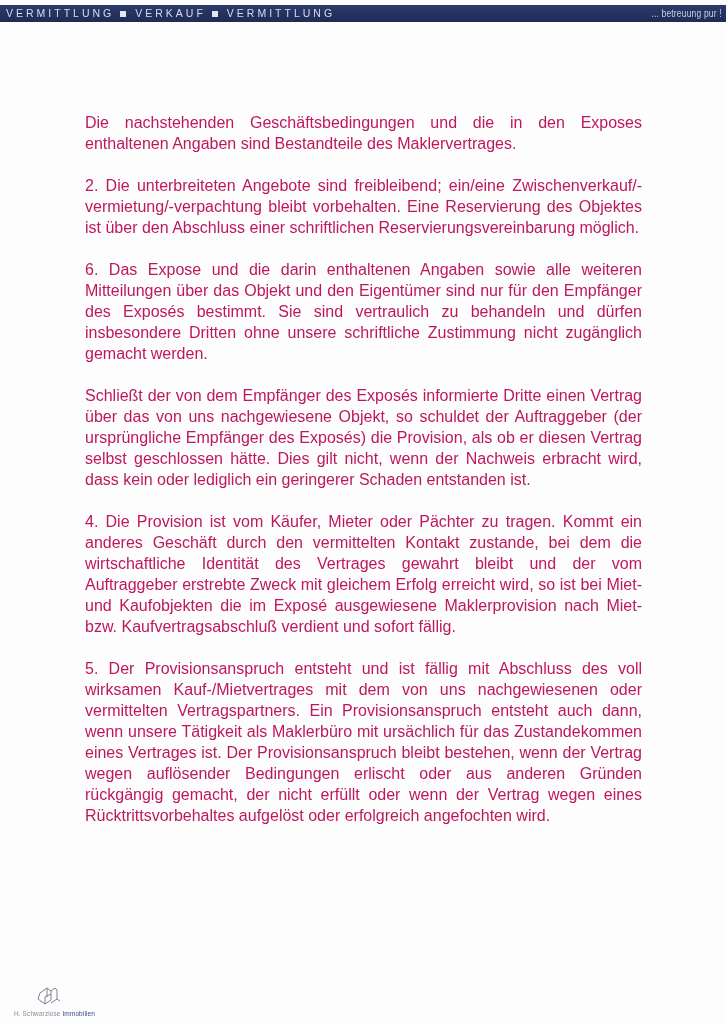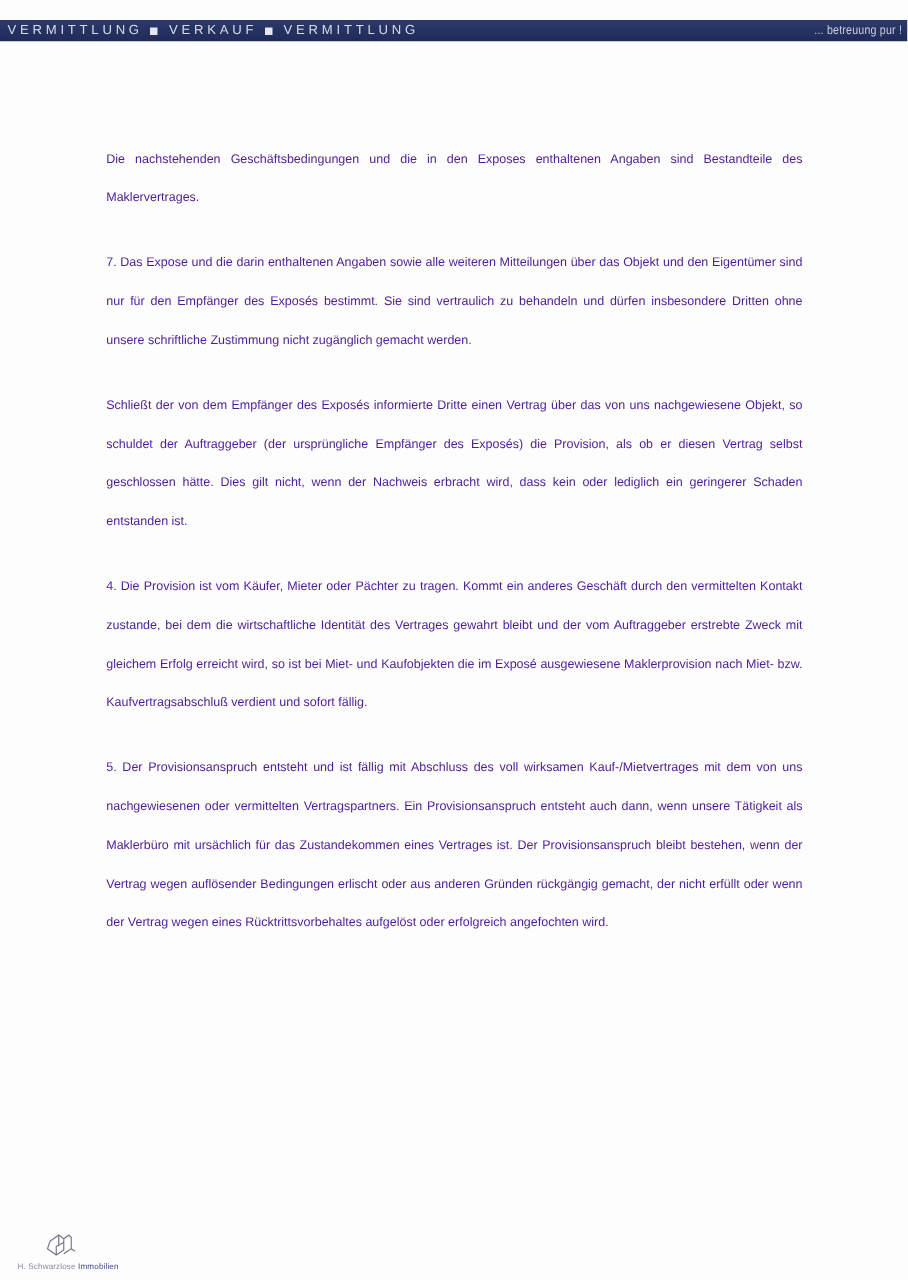--- a/index.html
+++ b/index.html
@@ -12,21 +12,21 @@
       height: 1024px;
       position: relative;
       overflow: hidden;
       background: #fdfdfe;
       font-family: "Liberation Sans", sans-serif;
       color: #1a1a1a;
     }
     .header-bar {
       position: absolute;
       left: 0;
-      top: 16px;
+      top: 5px;
       width: 726px;
       height: 17px;
       background: linear-gradient(to bottom, #2c3a6b 0%, #1f2b57 100%);
       display: flex;
       align-items: center;
       justify-content: space-between;
       box-sizing: border-box;
       padding: 0 4px 0 6px;
     }
     .header-nav {
@@ -56,24 +56,24 @@
       white-space: nowrap;
     }
     .content {
       position: absolute;
       left: 85px;
       top: 112px;
       width: 557px;
     }
     .para {
       margin: 0 0 21px 0;
-      font-size: 10px;
-      line-height: 31px;
+      font-size: 16px;
+      line-height: 21px;
       text-align: justify;
-      color: #4c1d95;
+      color: #be185d;
     }
     .footer-logo {
       position: absolute;
       left: 14px;
       top: 985px;
       width: 80px;
       height: 36px;
     }
     .logo-mark {
       position: absolute;
@@ -104,21 +104,22 @@
     <span class="sep"></span>
     <span>VERKAUF</span>
     <span class="sep"></span>
     <span>VERMITTLUNG</span>
   </div>
   <div class="header-slogan">... betreuung pur !</div>
 </div>
 
 <div class="content">
   <p class="para">Die nachstehenden Geschäftsbedingungen und die in den Exposes enthaltenen Angaben sind Bestandteile des Maklervertrages.</p>
-  <p class="para">7. Das Expose und die darin enthaltenen Angaben sowie alle weiteren Mitteilungen über das Objekt und den Eigentümer sind nur für den Empfänger des Exposés bestimmt. Sie sind vertraulich zu behandeln und dürfen insbesondere Dritten ohne unsere schriftliche Zustimmung nicht zugänglich gemacht werden.</p>
+  <p class="para">2. Die unterbreiteten Angebote sind freibleibend; ein/eine Zwischenverkauf/-vermietung/-verpachtung bleibt vorbehalten. Eine Reservierung des Objektes ist über den Abschluss einer schriftlichen Reservierungsvereinbarung möglich.</p>
+  <p class="para">6. Das Expose und die darin enthaltenen Angaben sowie alle weiteren Mitteilungen über das Objekt und den Eigentümer sind nur für den Empfänger des Exposés bestimmt. Sie sind vertraulich zu behandeln und dürfen insbesondere Dritten ohne unsere schriftliche Zustimmung nicht zugänglich gemacht werden.</p>
   <p class="para">Schließt der von dem Empfänger des Exposés informierte Dritte einen Vertrag über das von uns nachgewiesene Objekt, so schuldet der Auftraggeber (der ursprüngliche Empfänger des Exposés) die Provision, als ob er diesen Vertrag selbst geschlossen hätte. Dies gilt nicht, wenn der Nachweis erbracht wird, dass kein oder lediglich ein geringerer Schaden entstanden ist.</p>
   <p class="para">4. Die Provision ist vom Käufer, Mieter oder Pächter zu tragen. Kommt ein anderes Geschäft durch den vermittelten Kontakt zustande, bei dem die wirtschaftliche Identität des Vertrages gewahrt bleibt und der vom Auftraggeber erstrebte Zweck mit gleichem Erfolg erreicht wird, so ist bei Miet- und Kaufobjekten die im Exposé ausgewiesene Maklerprovision nach Miet- bzw. Kaufvertragsabschluß verdient und sofort fällig.</p>
   <p class="para">5. Der Provisionsanspruch entsteht und ist fällig mit Abschluss des voll wirksamen Kauf-/Mietvertrages mit dem von uns nachgewiesenen oder vermittelten Vertragspartners. Ein Provisionsanspruch entsteht auch dann, wenn unsere Tätigkeit als Maklerbüro mit ursächlich für das Zustandekommen eines Vertrages ist. Der Provisionsanspruch bleibt bestehen, wenn der Vertrag wegen auflösender Bedingungen erlischt oder aus anderen Gründen rückgängig gemacht, der nicht erfüllt oder wenn der Vertrag wegen eines Rücktrittsvorbehaltes aufgelöst oder erfolgreich angefochten wird.</p>
 </div>
 
 <div class="footer-logo">
   <svg class="logo-mark" viewBox="0 0 26 22" fill="none" stroke="#6f7486" stroke-width="0.9">
     <path d="M4 8 L11 3 L15 6 L15 15 L9 19 L2 14 Z"></path>
     <path d="M15 6 L19 3 L21 5 L21 14 L15 18"></path>
     <path d="M11 3 L11 12"></path>

